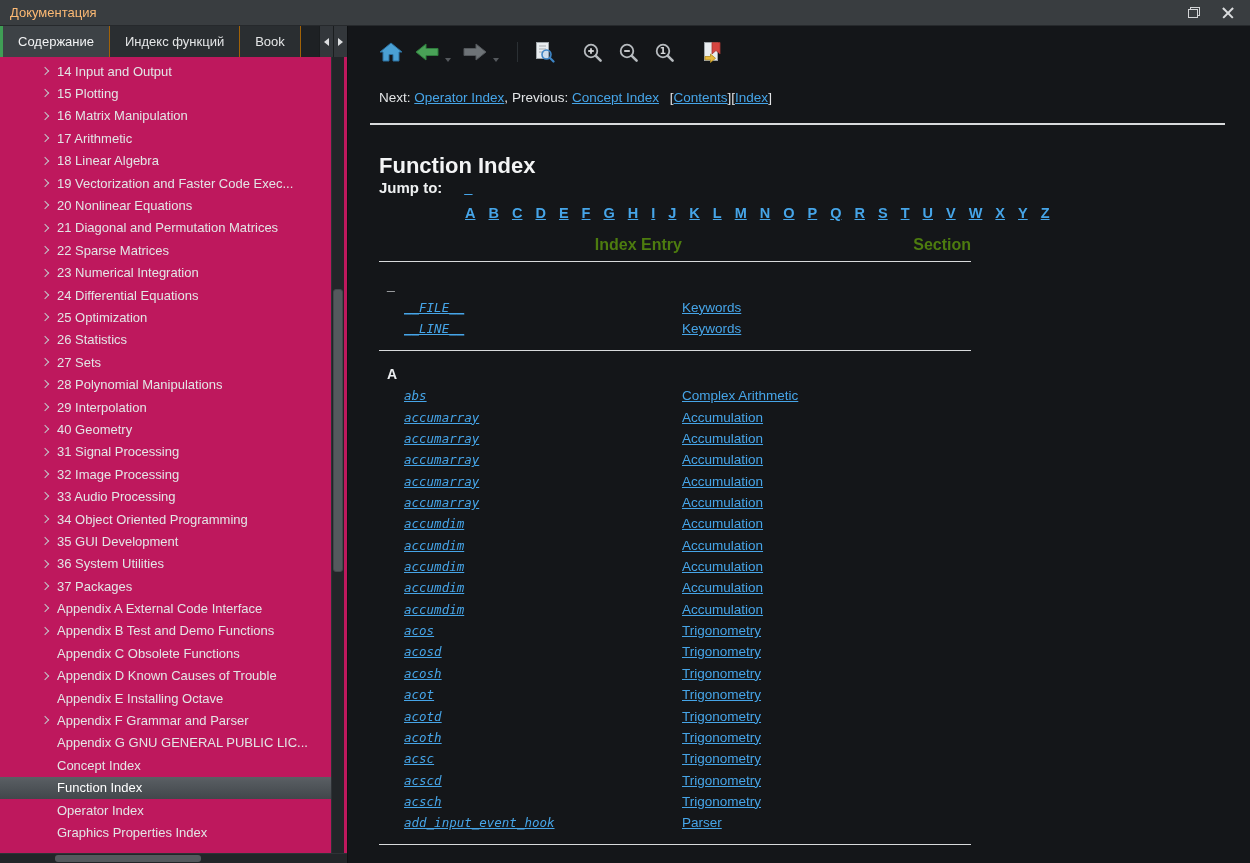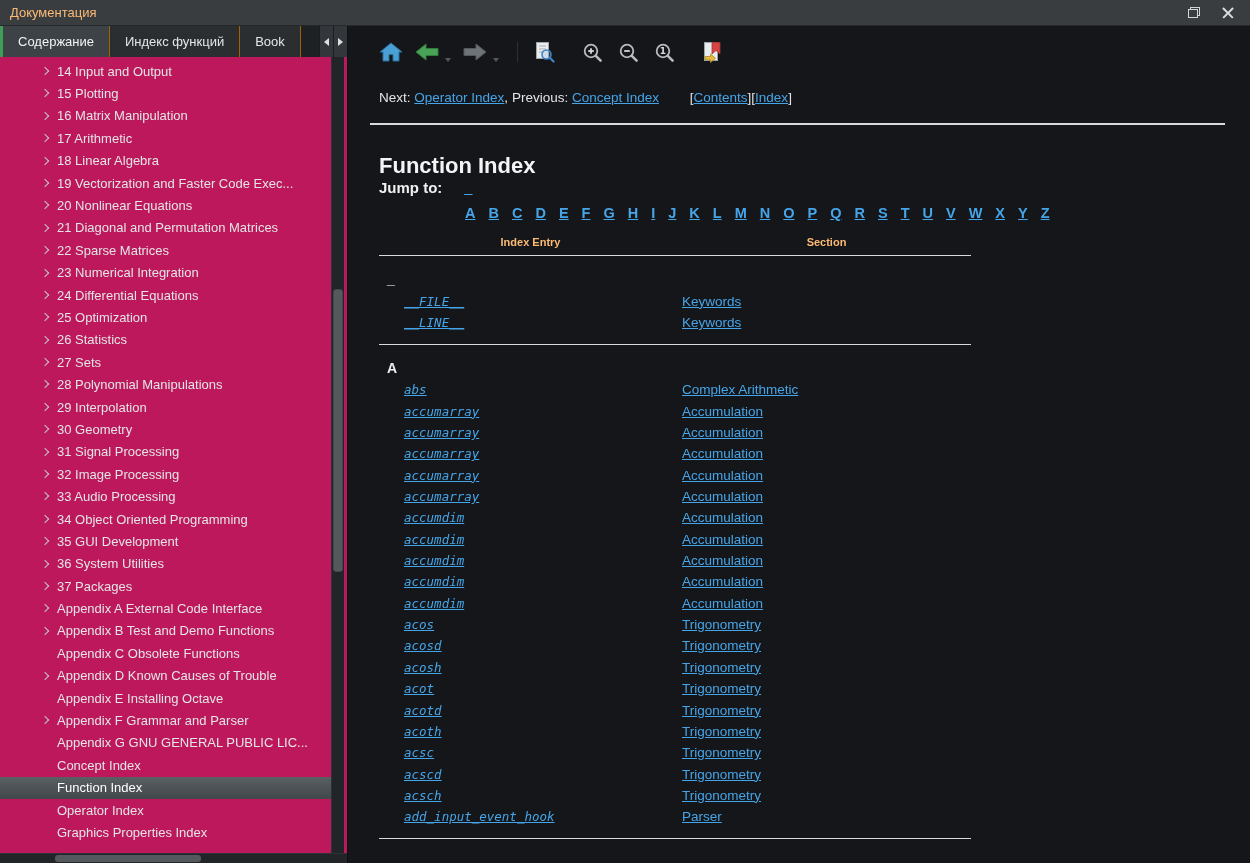--- a/index.html
+++ b/index.html
@@ -52,30 +52,30 @@
   .toolbar{height:52px;display:flex;align-items:center;padding-left:27px;flex:0 0 auto}
   .tbtn{width:32px;height:32px;display:flex;align-items:center;justify-content:center;margin-right:4px}
   .dropmark{width:0;height:0;border-left:3.5px solid transparent;border-right:3.5px solid transparent;
             border-top:4px solid #55595d;margin:16px 8px 0 -2px}
   .tsep{width:1px;height:20px;background:#2b3034;margin:0 10px}
   .gapw{width:12px}
   
   .page{flex:1;padding:12px 24px 0 31px;overflow:hidden;color:#e2e4e6}
   .navline{font-size:13.5px;white-space:nowrap}
   a.lnk,a.fn,a.sec,a.jump-letter{color:#46a5e8;text-decoration:underline;cursor:pointer}
-  .bracket-group{margin-left:27px;color:#e2e4e6}
+  .bracket-group{margin-left:7px;color:#e2e4e6}
   .top-rule{border:none;border-top:2px solid #d8dadc;margin:18px 1px 0 -9px}
   .page-title{font-size:22px;font-weight:bold;color:#f3f4f5;margin-top:28px}
   .jump{font-size:15px;font-weight:bold;color:#eef0f1}
   .jump .underscore{margin-left:22px;font-weight:bold;font-size:14.5px}
   .letters{margin-top:8px;padding-left:86px;white-space:nowrap}
   a.jump-letter{display:inline-block;font-weight:bold;font-size:14.5px}
   .letters a.jump-letter{margin-right:13px}
   .thead{display:grid;grid-template-columns:303px 289px;margin-top:14px}
-  .th{text-align:center;font-weight:bold;font-size:11px;color:#fdba74}
+  .th{text-align:right;font-weight:bold;font-size:16px;color:#4d7c0f}
   .thead-rule{border-top:1.5px solid #d8dadc;margin-top:7px;width:592px}
   .letter{font-weight:bold;font-size:14px;color:#eceef0;margin:15px 0 3px 8px;min-height:15px}
   .row{display:grid;grid-template-columns:303px 289px;height:21.35px;align-items:center}
   .cell-entry{padding-left:25px}
   a.fn{font-family:"DejaVu Sans Mono",monospace;font-style:italic;font-size:12.5px}
   a.sec{font-size:13.5px}
   .group-rule{border-top:1.5px solid #d8dadc;margin-top:11px;width:592px}
 </style>
 </head>
 <body>
@@ -184,21 +184,21 @@
             <div class="tree-row">
             <span class="chevron"></span>
             <span class="tree-label">28 Polynomial Manipulations</span>
           </div>
             <div class="tree-row">
             <span class="chevron"></span>
             <span class="tree-label">29 Interpolation</span>
           </div>
             <div class="tree-row">
             <span class="chevron"></span>
-            <span class="tree-label">30 Geometry</span>
+            <span class="tree-label">40 Geometry</span>
           </div>
             <div class="tree-row">
             <span class="chevron"></span>
             <span class="tree-label">31 Signal Processing</span>
           </div>
             <div class="tree-row">
             <span class="chevron"></span>
             <span class="tree-label">32 Image Processing</span>
           </div>
             <div class="tree-row">

